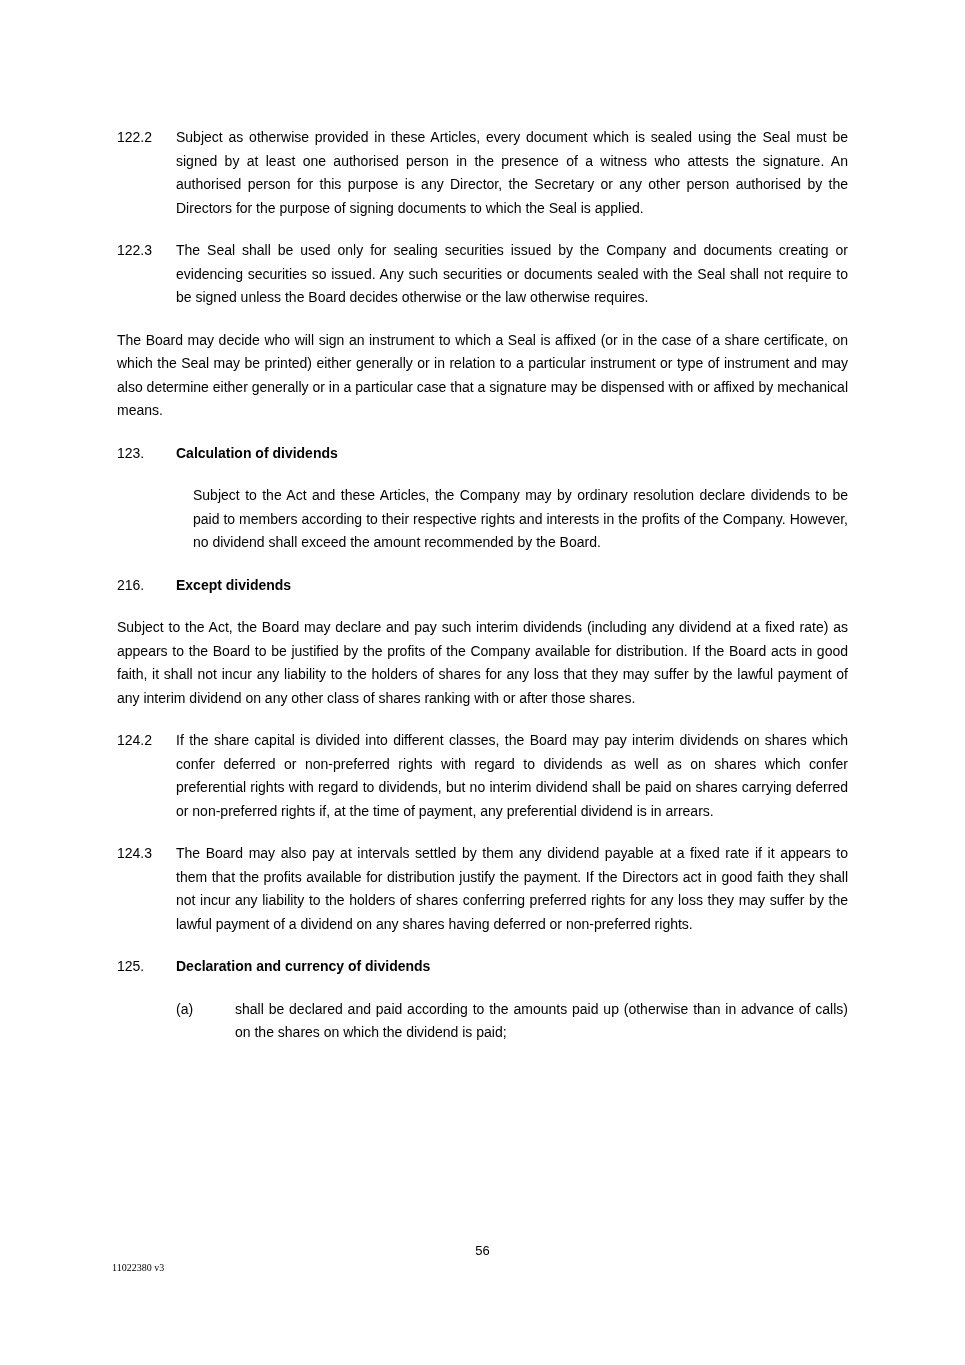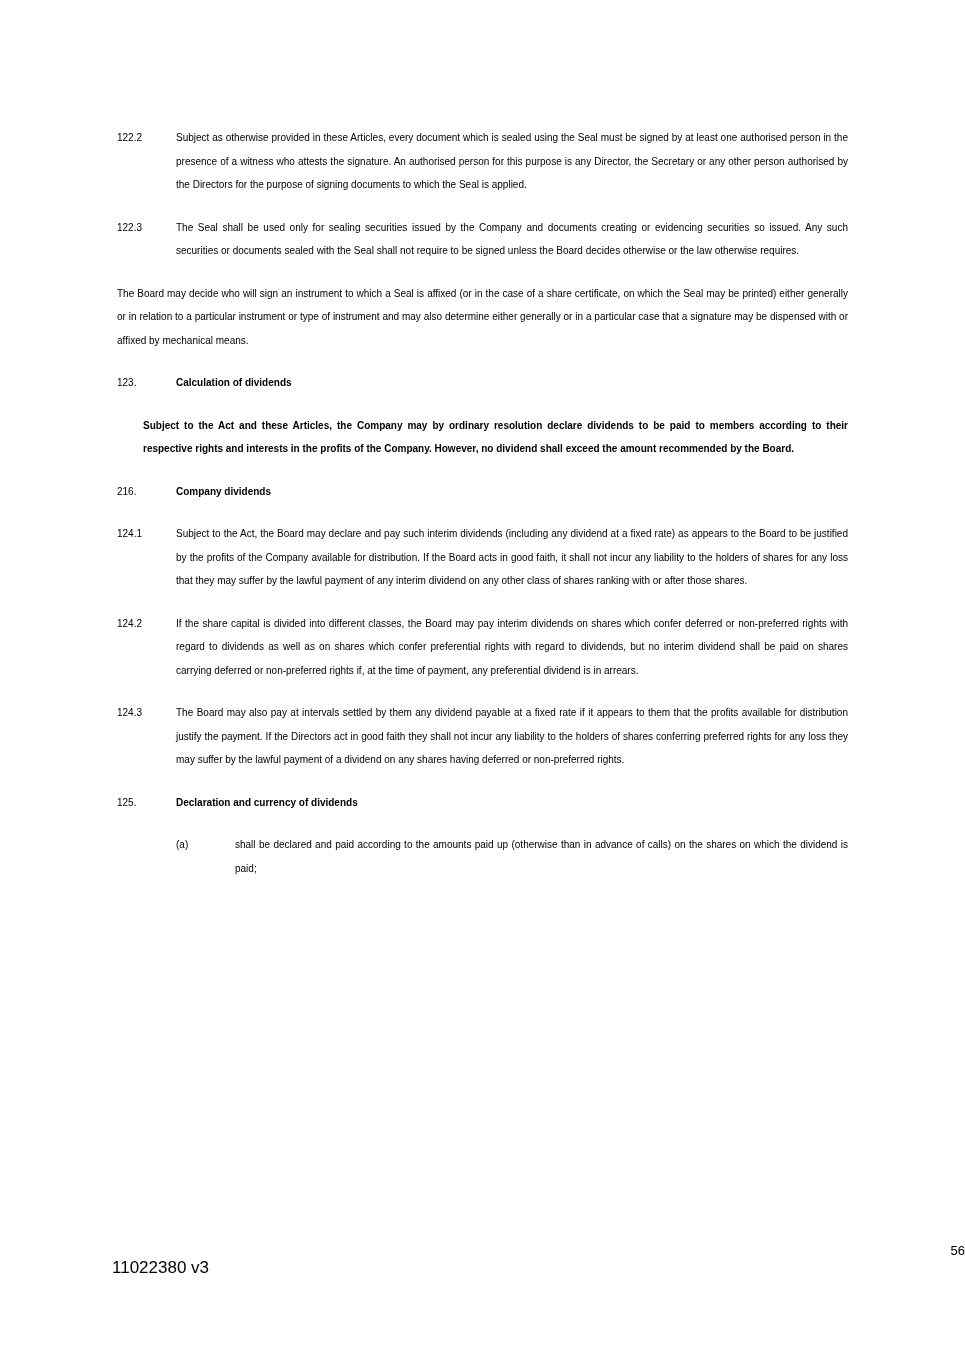--- a/index.html
+++ b/index.html
@@ -17,57 +17,57 @@
     overflow: hidden;
   }
   .content {
     position: absolute;
     top: 126px;
     left: 117px;
     width: 731px;
   }
   .doc-item {
     display: flex;
-    font-size: 10px;
+    font-size: 14px;
     line-height: 23.5px;
     margin-bottom: 19px;
   }
   .item-num {
     flex: 0 0 59px;
   }
   .item-text {
     flex: 1 1 auto;
     text-align: justify;
   }
   .doc-item.heading .item-text {
     font-weight: bold;
     text-align: left;
   }
   .doc-item.para {
-    margin-left: 26px;
-    font-weight: bold;
+    margin-left: 76px;
   }
   .doc-item.subclause {
     margin-left: 59px;
   }
   .page-number {
     position: absolute;
     top: 1243px;
     left: 0;
     width: 100%;
-    text-align: right;
+    text-align: center;
     font-size: 13px;
     line-height: 15px;
   }
   .doc-id {
     position: absolute;
     top: 1261px;
     left: 112px;
-    font-size: 17px;
+    font-size: 10px;
     line-height: 13px;
+    font-family: Liberation Serif, serif;
   }
 </style>
 </head>
 <body>
 
 <div class="page">
   <div class="content">
       <div class="doc-item clause">
     <span class="item-num">122.2</span>
     <div class="item-text">Subject as otherwise provided in these Articles, every document which is sealed using the Seal must be signed by at least one authorised person in the presence of a witness who attests the signature. An authorised person for this purpose is any Director, the Secretary or any other person authorised by the Directors for the purpose of signing documents to which the Seal is applied.</div>
@@ -82,24 +82,23 @@
       <div class="doc-item heading">
     <span class="item-num">123.</span>
     <div class="item-text">Calculation of dividends</div>
   </div>
       <div class="doc-item para">
 
     <div class="item-text">Subject to the Act and these Articles, the Company may by ordinary resolution declare dividends to be paid to members according to their respective rights and interests in the profits of the Company. However, no dividend shall exceed the amount recommended by the Board.</div>
   </div>
       <div class="doc-item heading">
     <span class="item-num">216.</span>
-    <div class="item-text">Company dividends</div>
+    <div class="item-text">Except dividends</div>
   </div>
       <div class="doc-item clause">
-    <span class="item-num">124.1</span>
     <div class="item-text">Subject to the Act, the Board may declare and pay such interim dividends (including any dividend at a fixed rate) as appears to the Board to be justified by the profits of the Company available for distribution. If the Board acts in good faith, it shall not incur any liability to the holders of shares for any loss that they may suffer by the lawful payment of any interim dividend on any other class of shares ranking with or after those shares.</div>
   </div>
       <div class="doc-item clause">
     <span class="item-num">124.2</span>
     <div class="item-text">If the share capital is divided into different classes, the Board may pay interim dividends on shares which confer deferred or non-preferred rights with regard to dividends as well as on shares which confer preferential rights with regard to dividends, but no interim dividend shall be paid on shares carrying deferred or non-preferred rights if, at the time of payment, any preferential dividend is in arrears.</div>
   </div>
       <div class="doc-item clause">
     <span class="item-num">124.3</span>
     <div class="item-text">The Board may also pay at intervals settled by them any dividend payable at a fixed rate if it appears to them that the profits available for distribution justify the payment. If the Directors act in good faith they shall not incur any liability to the holders of shares conferring preferred rights for any loss they may suffer by the lawful payment of a dividend on any shares having deferred or non-preferred rights.</div>
   </div>

